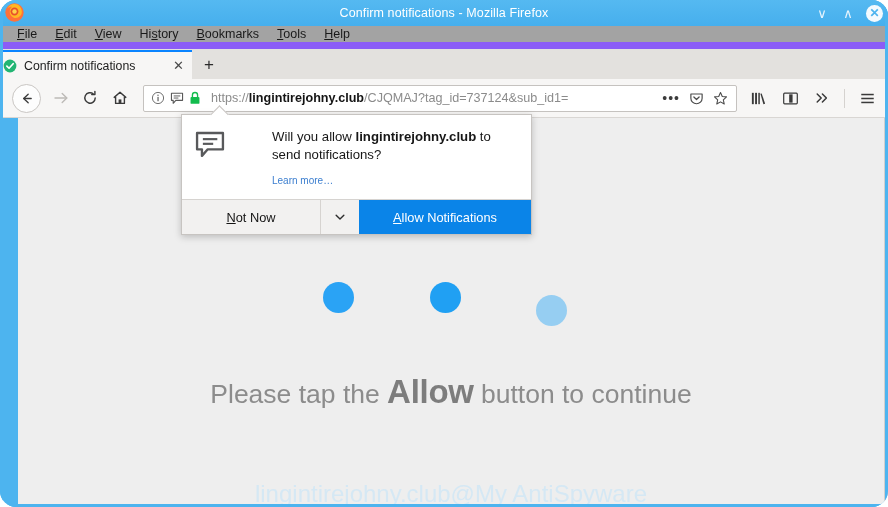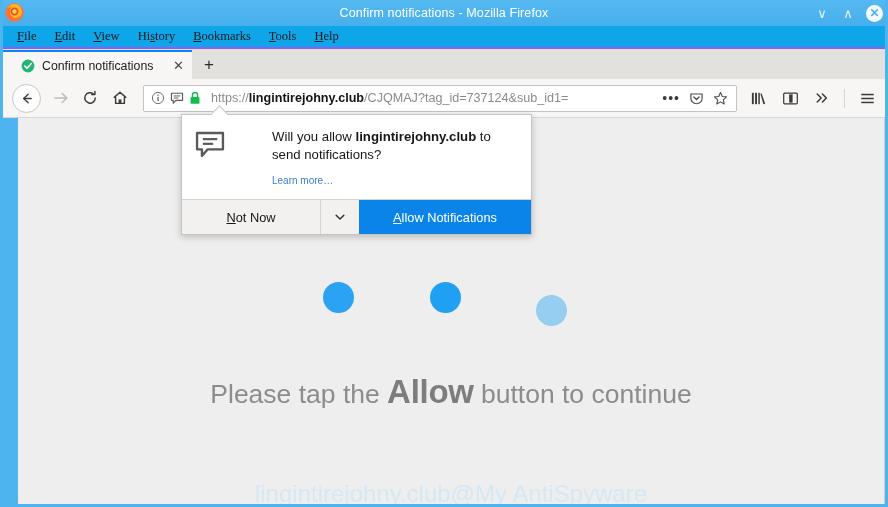--- a/index.html
+++ b/index.html
@@ -11,20 +11,21 @@
     font-family: "Liberation Sans", sans-serif;
     -webkit-font-smoothing: antialiased;
   }
   #app {
     position: relative;
     width: 888px;
     height: 507px;
     overflow: hidden;
     background: #4db4ef;
     box-sizing: border-box;
+    border-radius: 16px;
   }
 
   
   .titlebar {
     position: absolute;
     left: 0; top: 0;
     width: 888px;
     height: 26px;
     background: linear-gradient(#55b9f1, #46afed);
     display: flex;
@@ -68,27 +69,26 @@
     color: #4db4ef;
     font-size: 12px;
     font-weight: bold;
   }
 
   
   .menubar {
     position: absolute;
     left: 0; top: 26px;
     width: 888px; height: 23px;
-    background: #0ea5e9;
-    border-bottom: 2px solid #8b5cf6;
+    background: #a3a3a3;
+    border-bottom: 7px solid #8b5cf6;
     display: flex;
     align-items: center;
     padding-left: 8px;
     box-sizing: border-box;
-    font-family: Liberation Serif, serif;
   }
   .menu-item {
     font-size: 12.5px;
     color: #1a1a1a;
     padding: 2px 9px;
     cursor: default;
     white-space: nowrap;
   }
   .menu-item u { text-decoration: underline; }
 
@@ -102,21 +102,21 @@
     align-items: flex-end;
   }
   .tab {
     position: relative;
     width: 192px; height: 29px;
     background: #f7f6f5;
     border-top: 2px solid #0a84ff;
     box-sizing: border-box;
     display: flex;
     align-items: center;
-    padding: 0 6px 0 21px;
+    padding: 0 6px 0 3px;
     cursor: default;
   }
   .tab-favicon {
     width: 14px; height: 14px;
     flex: 0 0 14px;
     margin-right: 7px;
   }
   .tab-title {
     flex: 1 1 auto;
     font-size: 12.3px;

